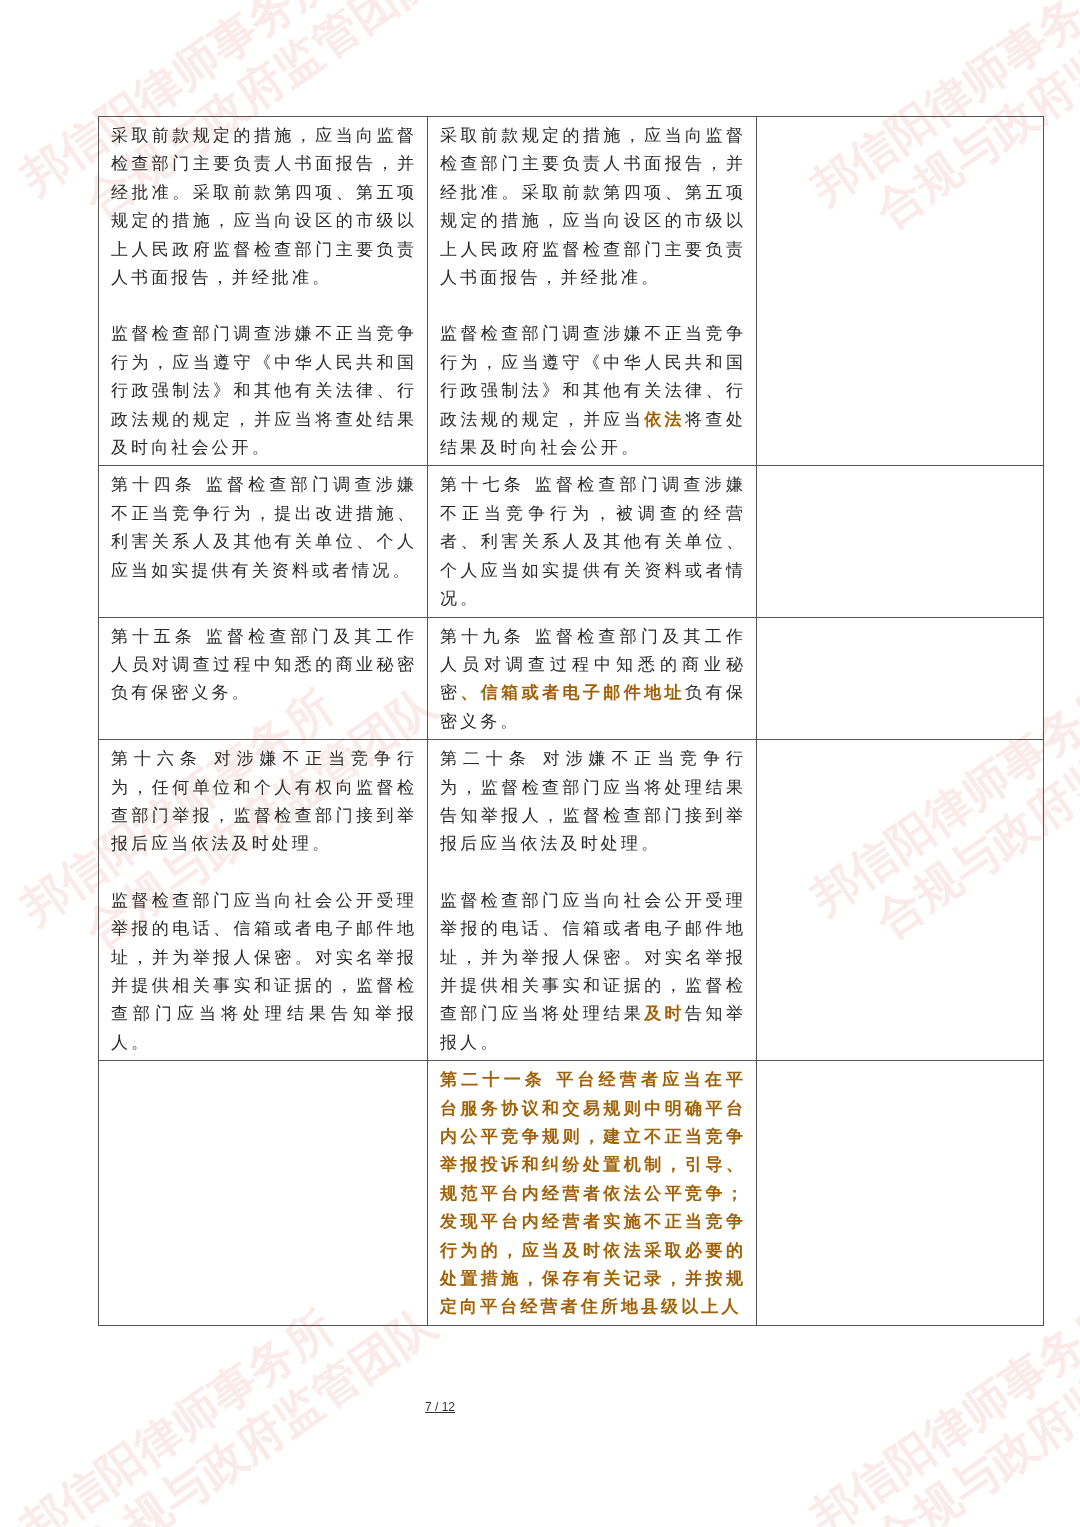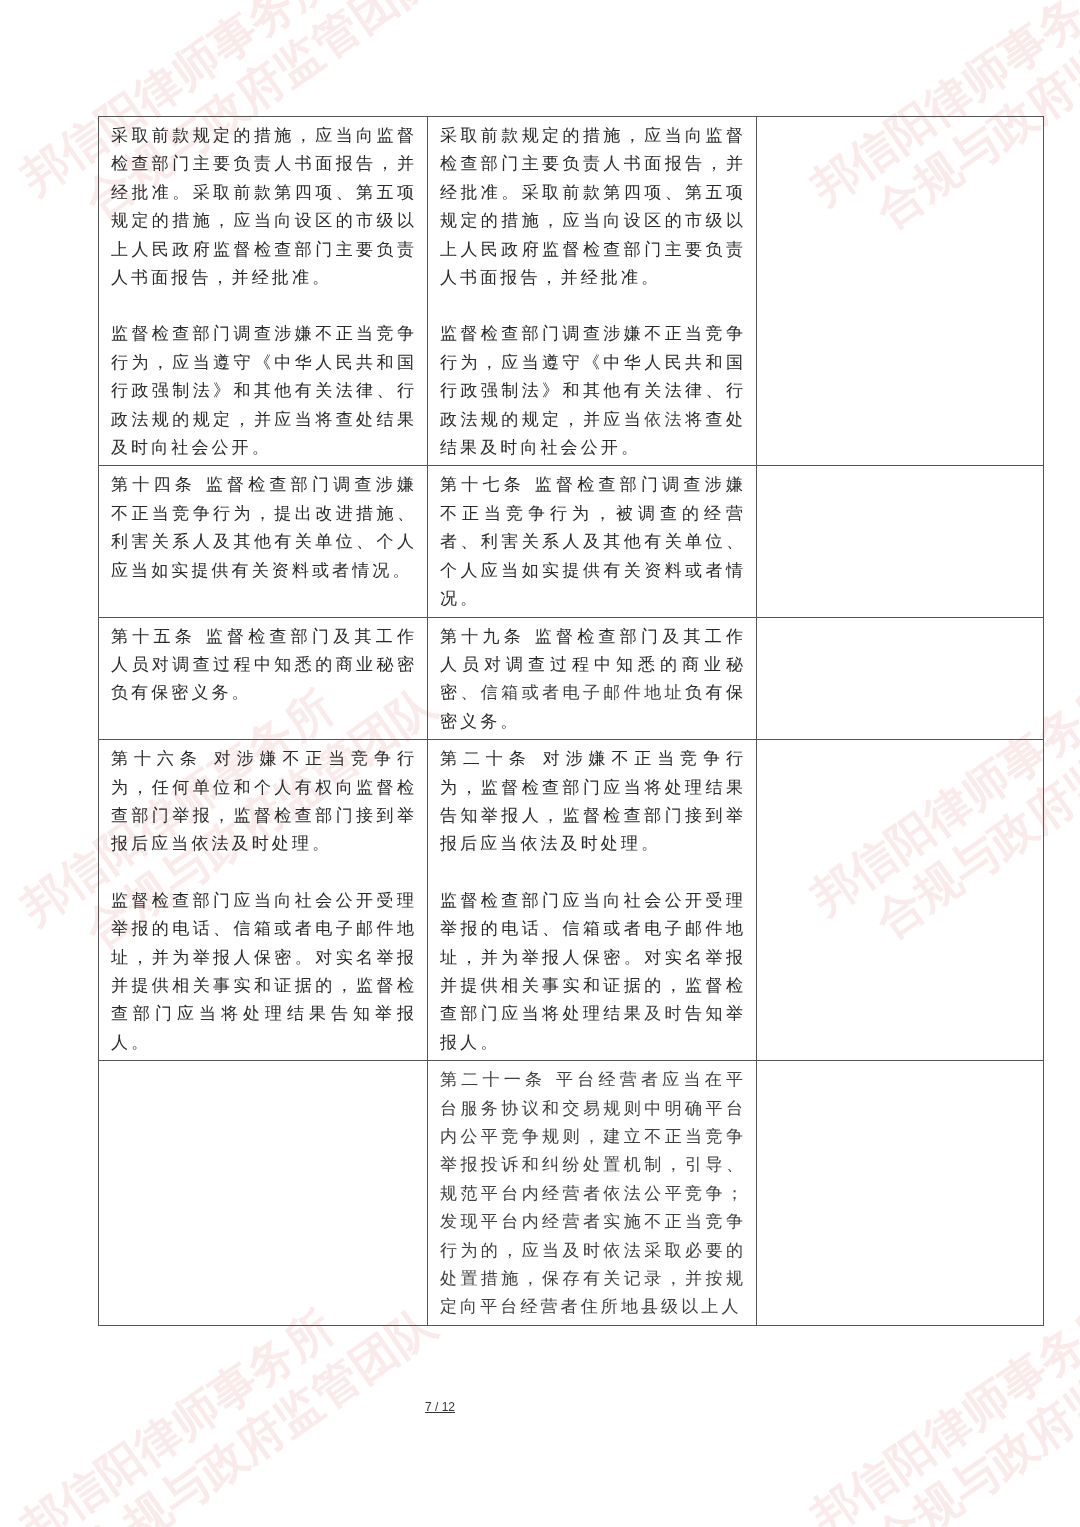--- a/index.html
+++ b/index.html
@@ -16,21 +16,21 @@
     position: absolute; left: 98px; top: 116px; width: 884px; border-collapse: collapse;
     table-layout: fixed; z-index: 1;
   }
   table.cmp td {
     border: 1.5px solid #555; vertical-align: top; padding: 4px 10px 4px 12px;
     font-size: 17px; line-height: 28.4px; letter-spacing: 3.1px; text-align: justify;
     color: #2a2a2a; word-break: break-all;
   }
   td.c1, td.c2 { width: 306px; }
   td.c3 { width: 264px; }
-  .red { color: #404040; }
+  .red { color: #a16207; font-weight: bold; }
   .para + .para { margin-top: 28px; }
   .footer {
     position: absolute; top: 1400px; left: 0; width: 880px; text-align: center;
     font-size: 12px; color: #333; font-family: "Liberation Sans", sans-serif; z-index: 1; text-decoration: underline;
   }
 </style>
 </head>
 <body>
 
 <div id="watermarks">

